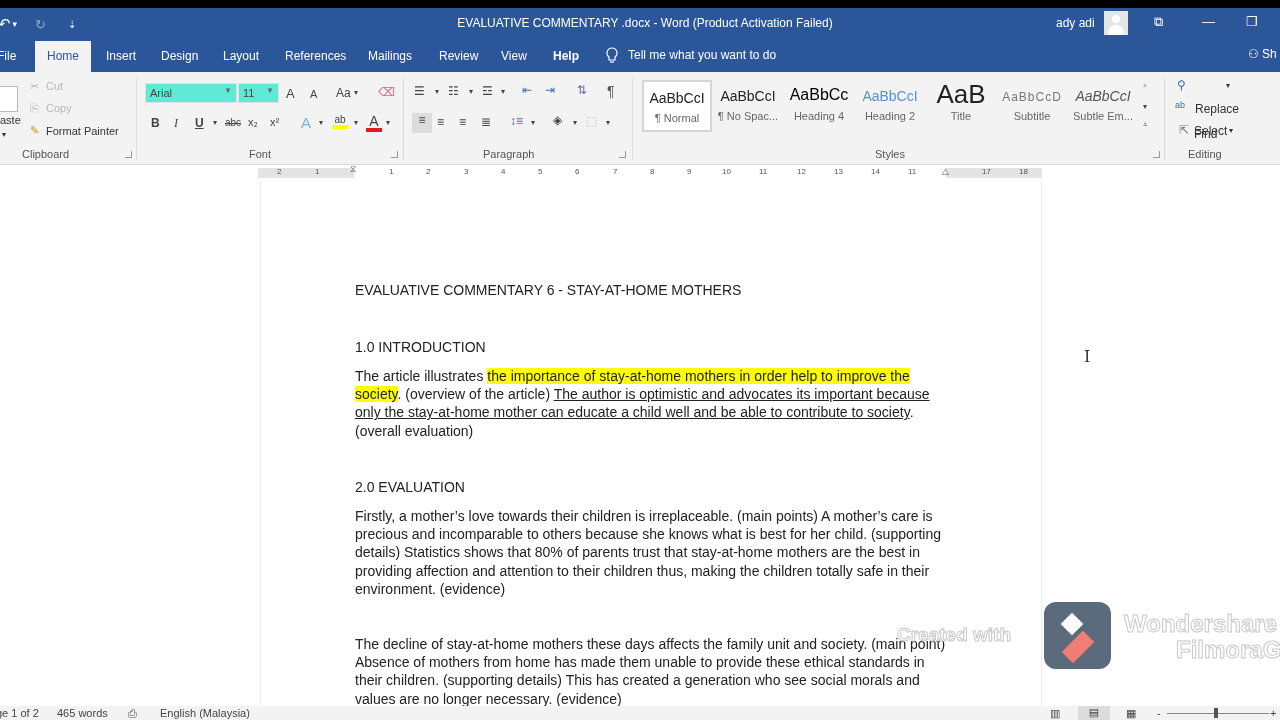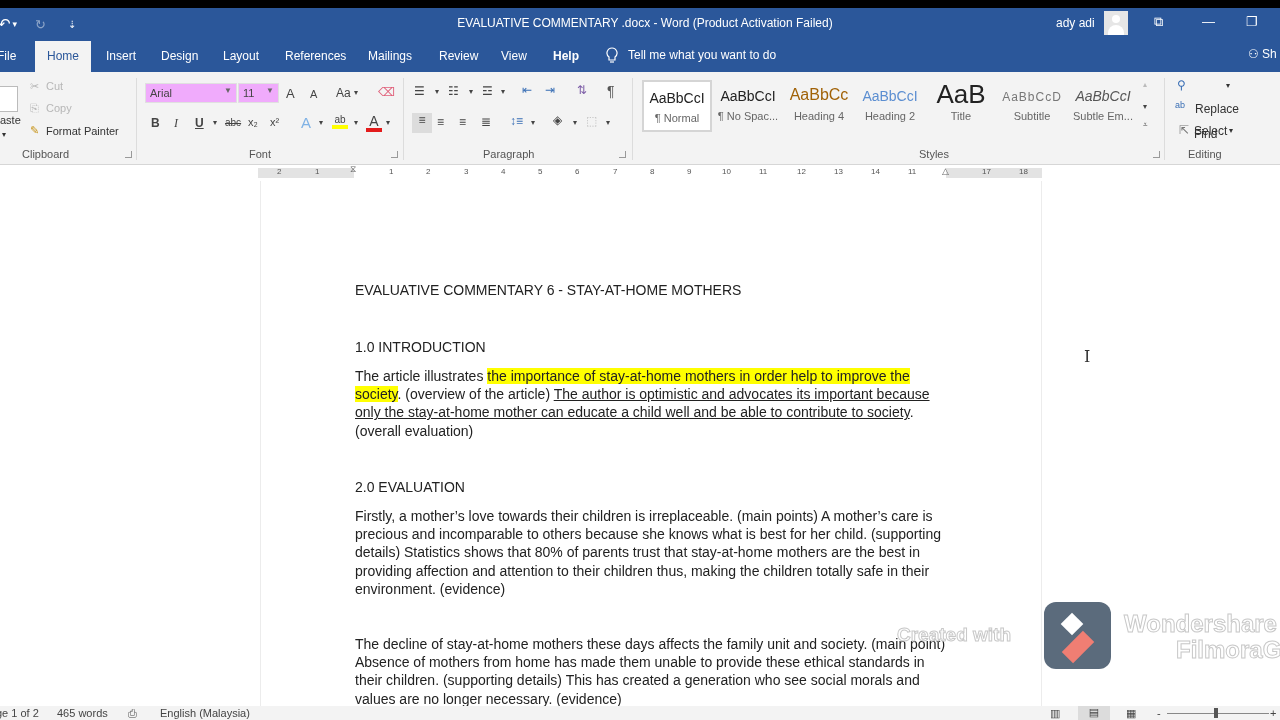--- a/index.html
+++ b/index.html
@@ -17,21 +17,21 @@
   .tab { position: absolute; top: 9px; cursor: pointer; }
   .tab.active { top: 1px; height: 31px; background: #f3f3f3; color: #2b579a; padding: 8px 12px 0 12px; }
   .tellme { position: absolute; left: 606px; top: 7px; display: flex; align-items: center; gap: 10px; }
   .share { position: absolute; left: 1248px; top: 7px; }
   .ribbon { position: absolute; left: 0; top: 72px; width: 1280px; height: 93px; background: #f3f3f3; border-bottom: 1px solid #d6d6d6; color: #444; font-size: 11px; }
   .grp-label { position: absolute; top: 76px; font-size: 11px; color: #555; }
   .grp-sep { position: absolute; top: 6px; width: 1px; height: 82px; background: #dcdcdc; }
   .launcher { position: absolute; top: 79px; width: 7px; height: 7px; border-right: 1px solid #999; border-bottom: 1px solid #999; }
   .rb { position: absolute; font-size: 11px; color: #333; white-space: nowrap; }
   .rb.dim { color: #b7b7b7; }
-  .combo { position: absolute; height: 20px; background: #f0abfc; border: 1px solid #e0e0e0; font-size: 11px; padding: 3px 4px; color: #444; }
+  .combo { position: absolute; height: 20px; background: #5eead4; border: 1px solid #e0e0e0; font-size: 11px; padding: 3px 4px; color: #444; }
   .combo .dd { position: absolute; right: 4px; top: 2px; font-size: 8px; color: #666; }
   .icn { position: absolute; font-size: 12px; color: #444; text-align: center; }
   .styles-gallery { position: absolute; left: 640px; top: 8px; width: 500px; height: 52px; }
   .style-item { position: absolute; top: 0; width: 70px; height: 52px; text-align: center; }
   .style-item.sel { border: 2px solid #d5d5d5; background: #fff; }
   .style-item .sample { display: block; margin-top: 8px; font-size: 14px; color: #222; white-space: nowrap; overflow: hidden; }
   .style-item .name { display: block; margin-top: 6px; font-size: 11px; color: #666; white-space: nowrap; }
   .ruler { position: absolute; left: 258px; top: 166px; width: 784px; height: 14px; background: #fff; font-size: 8px; color: #666; }
   .ruler .grey { position: absolute; top: 2px; height: 10px; background: #e3e3e3; }
   .ruler .num { position: absolute; top: 1px; font-size: 8px; color: #555; }
@@ -170,21 +170,21 @@
     <div class="styles-gallery">
       <div class="style-item sel" style="left:2px;">
         <span class="sample">AaBbCcI</span>
         <span class="name">¶ Normal</span>
       </div>
       <div class="style-item" style="left:73px;">
         <span class="sample">AaBbCcI</span>
         <span class="name">¶ No Spac...</span>
       </div>
       <div class="style-item" style="left:144px;">
-        <span class="sample" style="color:#a16207;font-size:16px;margin-top:6px;">AaBbCc</span>
+        <span class="sample" style="color:#000000;font-size:16px;margin-top:6px;">AaBbCc</span>
         <span class="name">Heading 4</span>
       </div>
       <div class="style-item" style="left:215px;">
         <span class="sample" style="color:#5b8ed1;">AaBbCcI</span>
         <span class="name">Heading 2</span>
       </div>
       <div class="style-item" style="left:286px;">
         <span class="sample" style="font-size:26px;margin-top:0;line-height:28px;">AaB</span>
         <span class="name" style="margin-top:2px;">Title</span>
       </div>
@@ -193,21 +193,21 @@
         <span class="name">Subtitle</span>
       </div>
       <div class="style-item" style="left:428px;">
         <span class="sample" style="color:#555;font-style:italic;">AaBbCcI</span>
         <span class="name">Subtle Em...</span>
       </div>
     </div>
     <span class="icn" style="left:1143px;top:8px;font-size:8px;color:#bbb;">▴</span>
     <span class="icn" style="left:1143px;top:30px;font-size:8px;">▾</span>
     <span class="icn" style="left:1143px;top:48px;font-size:8px;">⩡</span>
-    <span class="grp-label" style="left:875px;margin-left:44px;">Styles</span>
+    <span class="grp-label" style="left:875px;">Styles</span>
     <div class="launcher" style="left:1153px;"></div>
   </div>
   <div class="grp-sep" style="left:1164px;"></div>
 
   <div>
     <span class="icn" style="left:1177px;top:6px;color:#3a6fb5;">⚲</span>
     <span class="rb" style="left:1194px;top:11px;font-size:12px;margin-top:44px;">Find</span>
     <span class="rb" style="left:1226px;top:9px;font-size:8px;">▾</span>
     <span class="rb" style="left:1175px;top:28px;font-size:9px;color:#3a6fb5;">ab</span>
     <span class="rb" style="left:1195px;top:30px;font-size:12px;">Replace</span>

